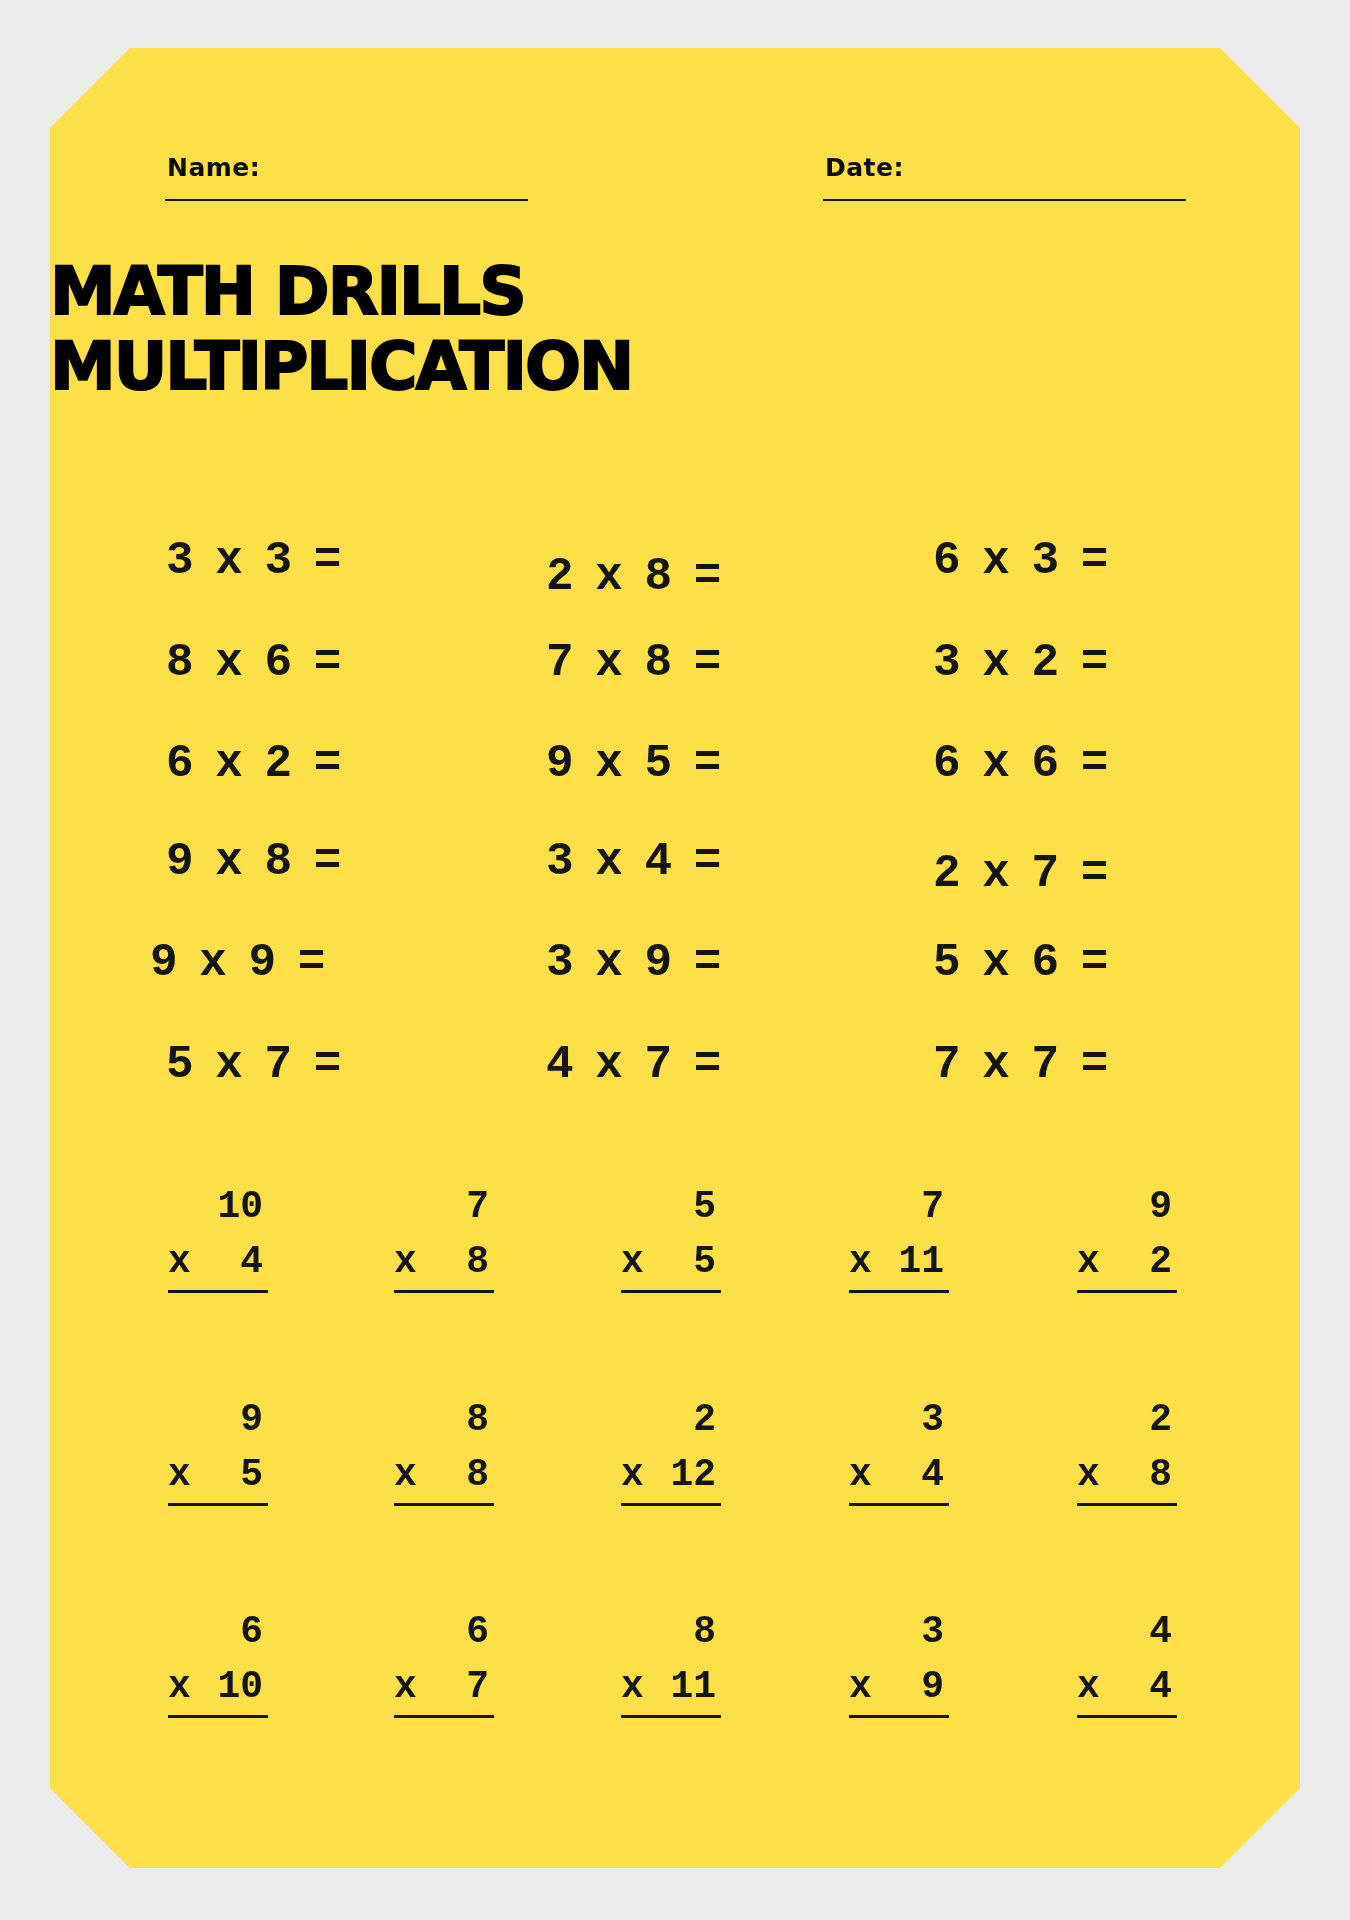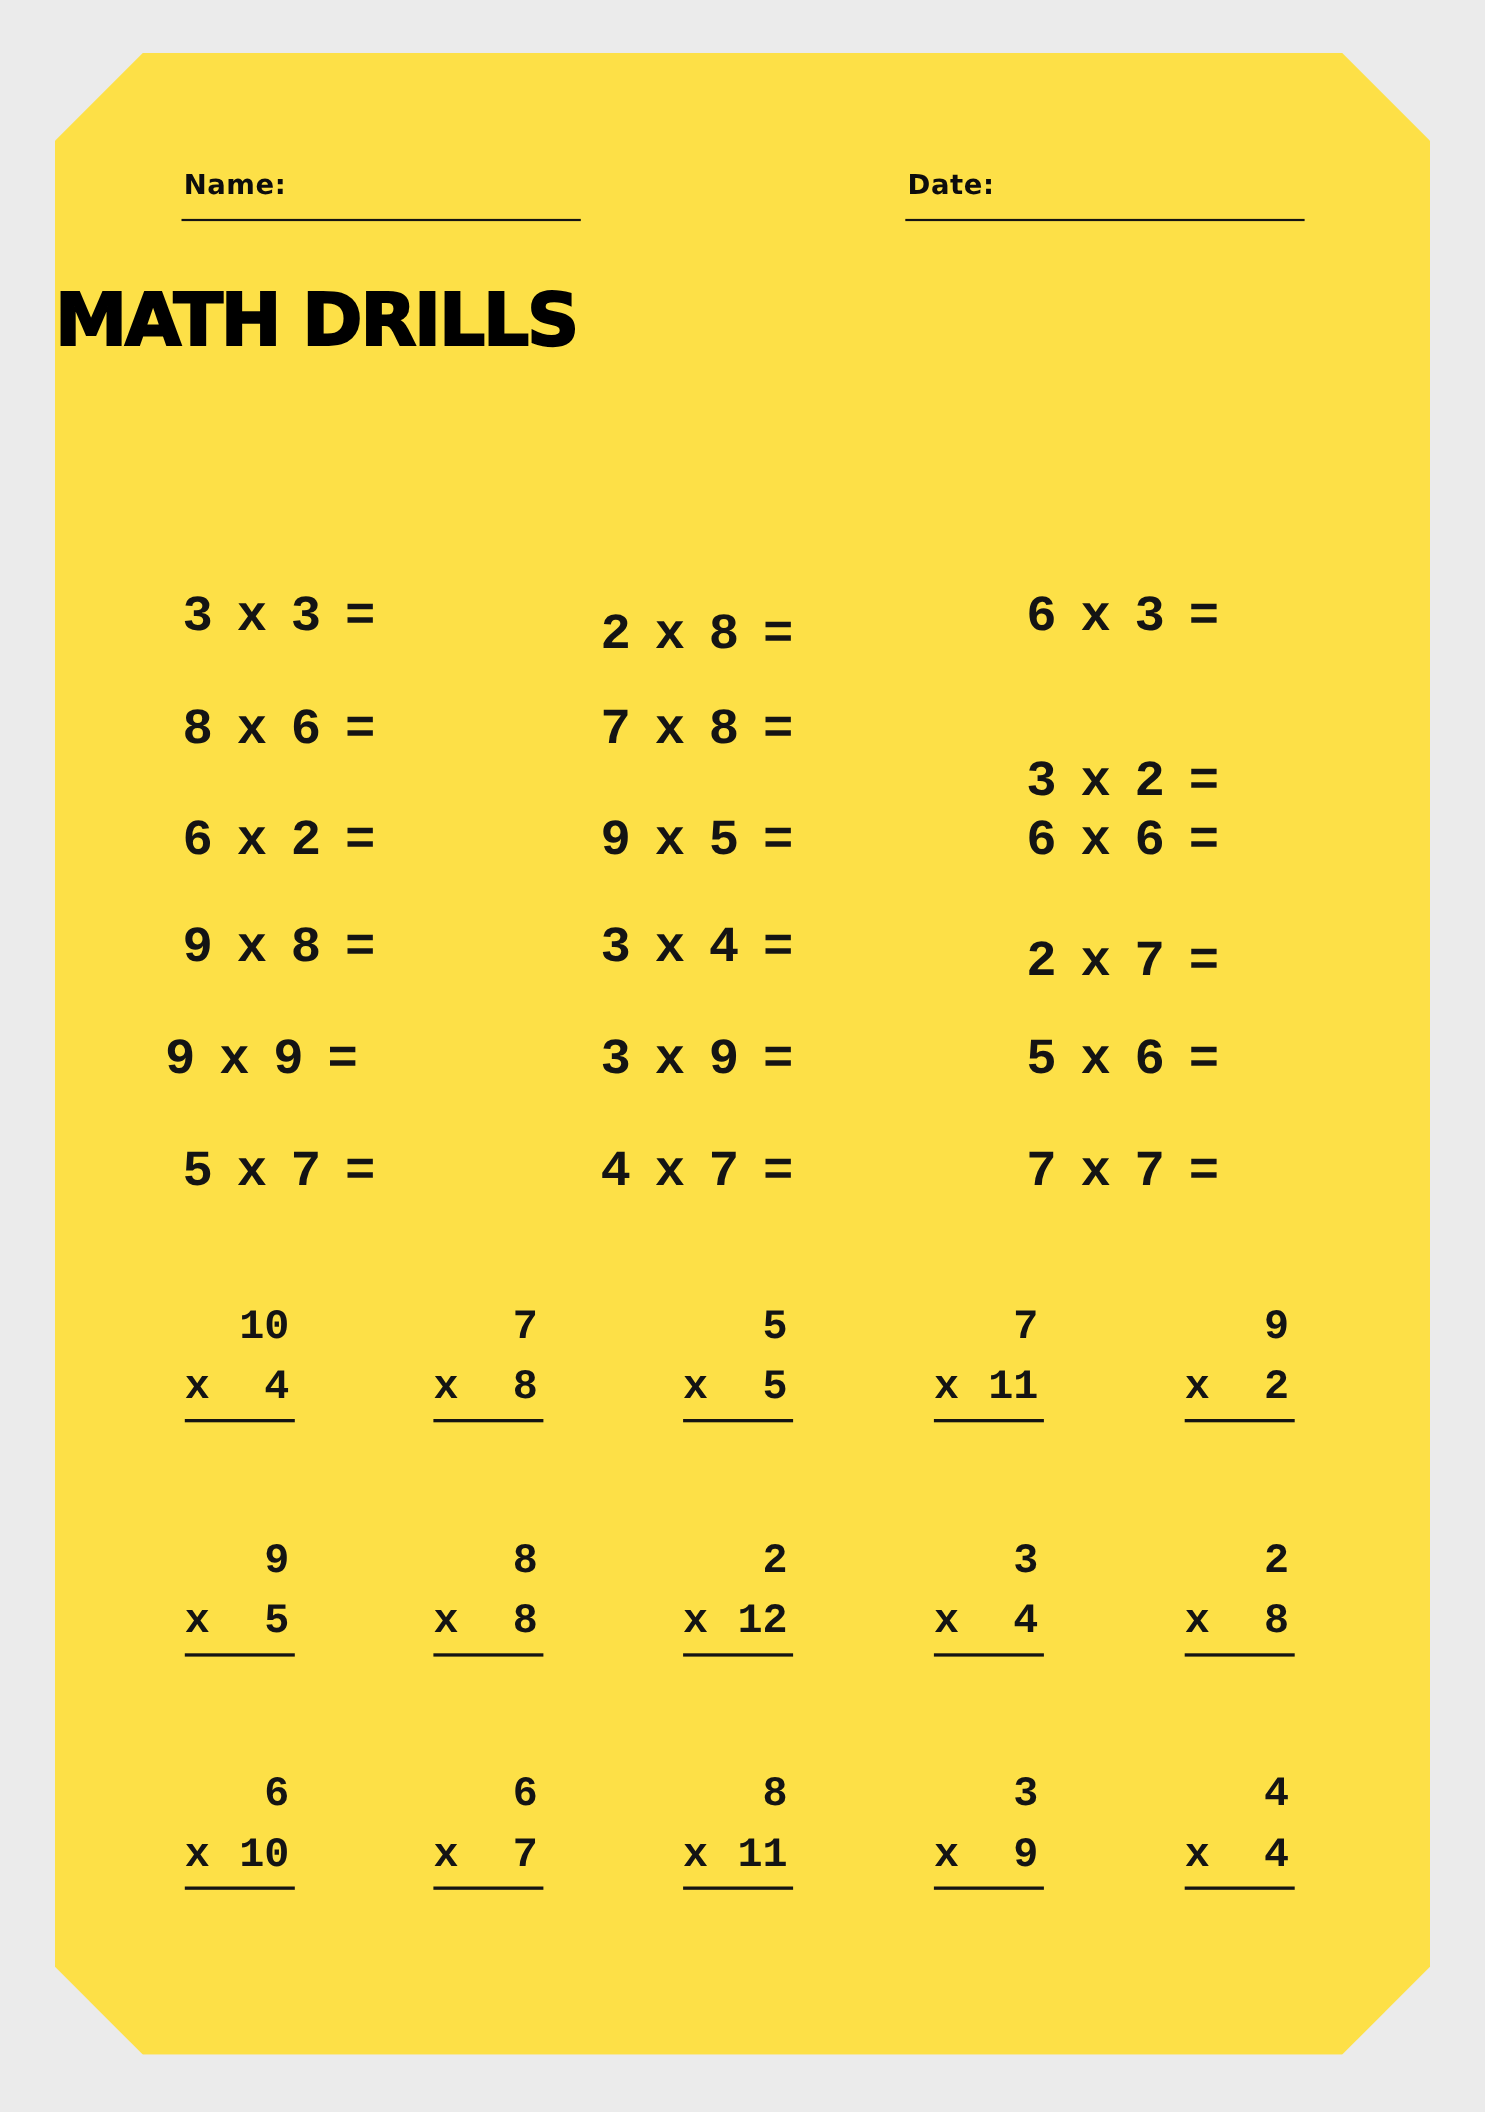--- a/index.html
+++ b/index.html
@@ -63,30 +63,31 @@
 <div class="page">
 
   <div class="field-label" style="left:117px; top:105px;">Name:</div>
   <div class="field-line" style="left:115px; top:151px; width:363px;"></div>
 
   <div class="field-label" style="left:775px; top:105px;">Date:</div>
   <div class="field-line" style="left:773px; top:151px; width:363px;"></div>
 
   <div class="title">
     <div>MATH DRILLS</div>
+    <div>MULTIPLICATION</div>
   </div>
 
   <div>
     <span class="hcell" style="left:116px; top:486px;">3 x 3 =</span>
     <span class="hcell" style="left:496px; top:486px;margin-top:16px;">2 x 8 =</span>
     <span class="hcell" style="left:883px; top:486px;">6 x 3 =</span>
 
     <span class="hcell" style="left:116px; top:588px;">8 x 6 =</span>
     <span class="hcell" style="left:496px; top:588px;">7 x 8 =</span>
-    <span class="hcell" style="left:883px; top:588px;margin-top:48px;">3 x 2 =</span>
+    <span class="hcell" style="left:883px; top:588px;">3 x 2 =</span>
 
     <span class="hcell" style="left:116px; top:689px;">6 x 2 =</span>
     <span class="hcell" style="left:496px; top:689px;">9 x 5 =</span>
     <span class="hcell" style="left:883px; top:689px;">6 x 6 =</span>
 
     <span class="hcell" style="left:116px; top:787px;">9 x 8 =</span>
     <span class="hcell" style="left:496px; top:787px;">3 x 4 =</span>
     <span class="hcell" style="left:883px; top:787px;margin-top:12px;">2 x 7 =</span>
 
     <span class="hcell" style="left:100px; top:888px;">9 x 9 =</span>

